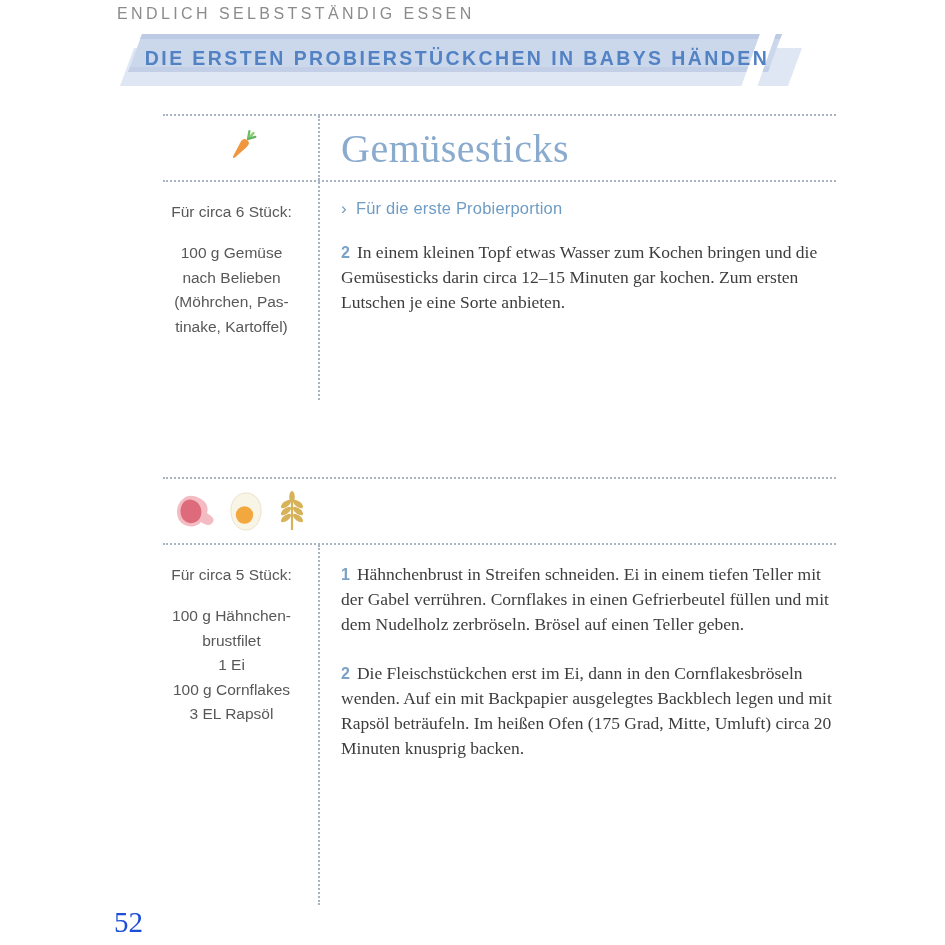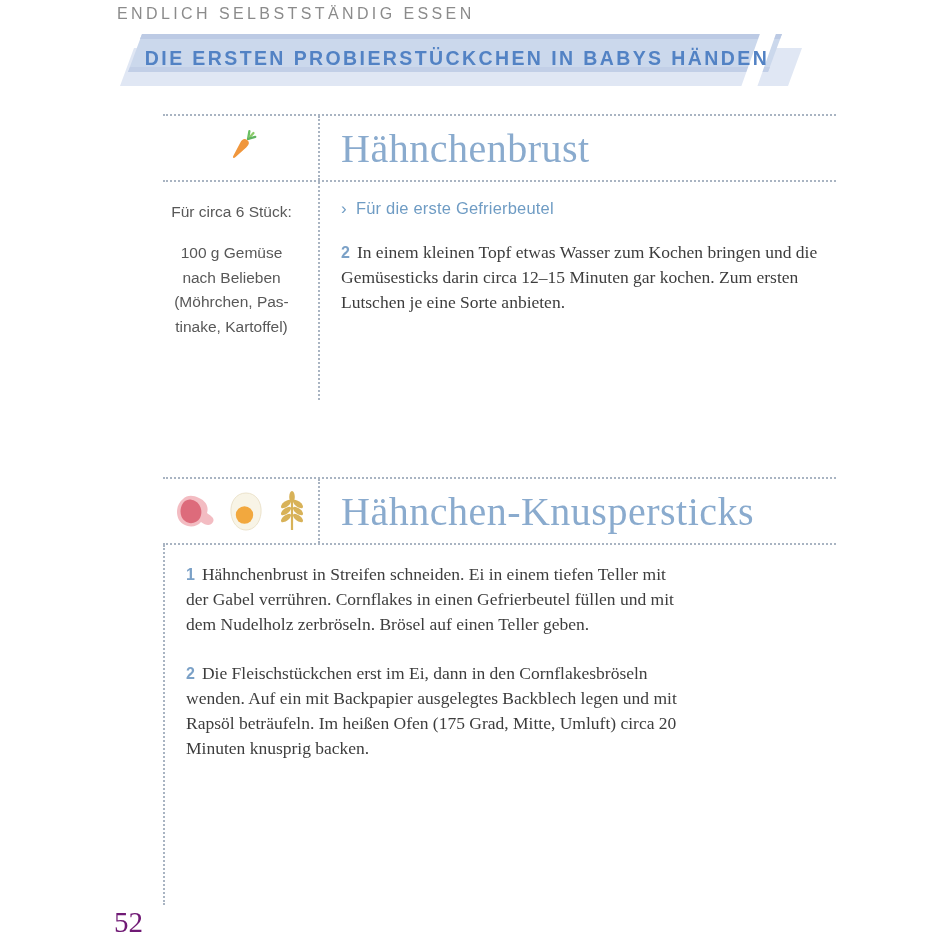--- a/index.html
+++ b/index.html
@@ -55,21 +55,21 @@
     margin:0 0 24px 0;
   }
   .step:last-child{margin-bottom:0;}
   .step-num{
     font-family:"Liberation Sans",sans-serif;font-weight:bold;
     font-size:16px;color:#7ba1c7;margin-right:7px;
   }
   
   .page-number{
     position:absolute;left:114px;top:906px;
-    font-family:"Liberation Serif",serif;font-size:29px;color:#701a75;text-align:center;
+    font-family:"Liberation Serif",serif;font-size:29px;color:#1d4ed8;text-align:center;
   }
 </style>
 </head>
 <body>
 
 <div class="running-header">ENDLICH SELBSTSTÄNDIG ESSEN</div>
 
 <div class="banner">
   <svg width="700" height="62" viewBox="0 0 700 62">
 
@@ -92,34 +92,34 @@
       <svg width="46" height="50" viewBox="0 0 46 50">
         <g transform="rotate(38 23 25)">
           <path d="M23 15 C26.2 15 27.6 17.2 26.8 21.4 L24.3 35.5 C23.8 38.2 22.2 38.2 21.7 35.5 L19.2 21.4 C18.4 17.2 19.8 15 23 15 Z" fill="#f0963c"></path>
           <path d="M23 13.5 L19.2 6.5" stroke="#6abf63" stroke-width="2.3" stroke-linecap="round" fill="none"></path>
           <path d="M23 13.5 L23.6 5.5" stroke="#8ccb6a" stroke-width="2.3" stroke-linecap="round" fill="none"></path>
           <path d="M23 13.5 L27.4 7.5" stroke="#5fb461" stroke-width="2.3" stroke-linecap="round" fill="none"></path>
         </g>
       </svg>
     </div>
     <div class="title-cell">
-      <div class="recipe-title">Hähnchenbrust</div>
+      <div class="recipe-title">Gemüsesticks</div>
     </div>
   </div>
   <div class="card-body" style="min-height:218px;">
     <div class="ing-cell">
       <div class="yield">Für circa 6 Stück:</div>
       <div>100 g Gemüse</div>
       <div>nach Belieben</div>
       <div>(Möhrchen, Pas-</div>
       <div>tinake, Kartoffel)</div>
     </div>
     <div class="body-cell">
       <div class="subtitle">
-        <span class="chev">›</span><span>Für die erste Gefrierbeutel</span>
+        <span class="chev">›</span><span>Für die erste Probierportion</span>
       </div>
       <p class="step">
         <span class="step-num">2</span><span>In einem kleinen Topf etwas Wasser zum Kochen bringen und die Gemüsesticks darin circa 12–15 Minuten gar kochen. Zum ersten Lutschen je eine Sorte anbieten.</span>
       </p>
     </div>
   </div>
 </div>
 
 <div class="card" style="top:477px;">
   <div class="card-header">
@@ -136,25 +136,30 @@
         <path d="M17 10 L17 41" stroke="#d8b258" stroke-width="2.2" fill="none"></path>
         <ellipse cx="17" cy="8" rx="2.8" ry="6" fill="#d8b258"></ellipse>
         <ellipse cx="11" cy="15" rx="6" ry="2.7" fill="#d8b258" transform="rotate(-38 11 15)"></ellipse>
         <ellipse cx="23" cy="15" rx="6" ry="2.7" fill="#d8b258" transform="rotate(38 23 15)"></ellipse>
         <ellipse cx="11" cy="22" rx="6" ry="2.7" fill="#d8b258" transform="rotate(-38 11 22)"></ellipse>
         <ellipse cx="23" cy="22" rx="6" ry="2.7" fill="#d8b258" transform="rotate(38 23 22)"></ellipse>
         <ellipse cx="11" cy="29" rx="6" ry="2.7" fill="#d8b258" transform="rotate(-38 11 29)"></ellipse>
         <ellipse cx="23" cy="29" rx="6" ry="2.7" fill="#d8b258" transform="rotate(38 23 29)"></ellipse>
       </svg>
     </div>
-    <div class="title-cell">
-      <div class="recipe-title">Hähnchen-Knuspersticks</div>
-    </div>
   </div>
   <div class="card-body" style="min-height:360px;">
+    <div class="ing-cell">
+      <div class="yield">Für circa 5 Stück:</div>
+      <div>100 g Hähnchen-</div>
+      <div>brustfilet</div>
+      <div>1 Ei</div>
+      <div>100 g Cornflakes</div>
+      <div>3 EL Rapsöl</div>
+    </div>
     <div class="body-cell">
       <p class="step">
         <span class="step-num">1</span><span>Hähnchenbrust in Streifen schneiden. Ei in einem tiefen Teller mit der Gabel verrühren. Cornflakes in einen Gefrierbeutel füllen und mit dem Nudelholz zerbröseln. Brösel auf einen Teller geben.</span>
       </p>
       <p class="step">
         <span class="step-num">2</span><span>Die Fleischstückchen erst im Ei, dann in den Cornflakesbröseln wenden. Auf ein mit Backpapier ausgelegtes Backblech legen und mit Rapsöl beträufeln. Im heißen Ofen (175 Grad, Mitte, Umluft) circa 20 Minuten knusprig backen.</span>
       </p>
     </div>
   </div>
 </div>

